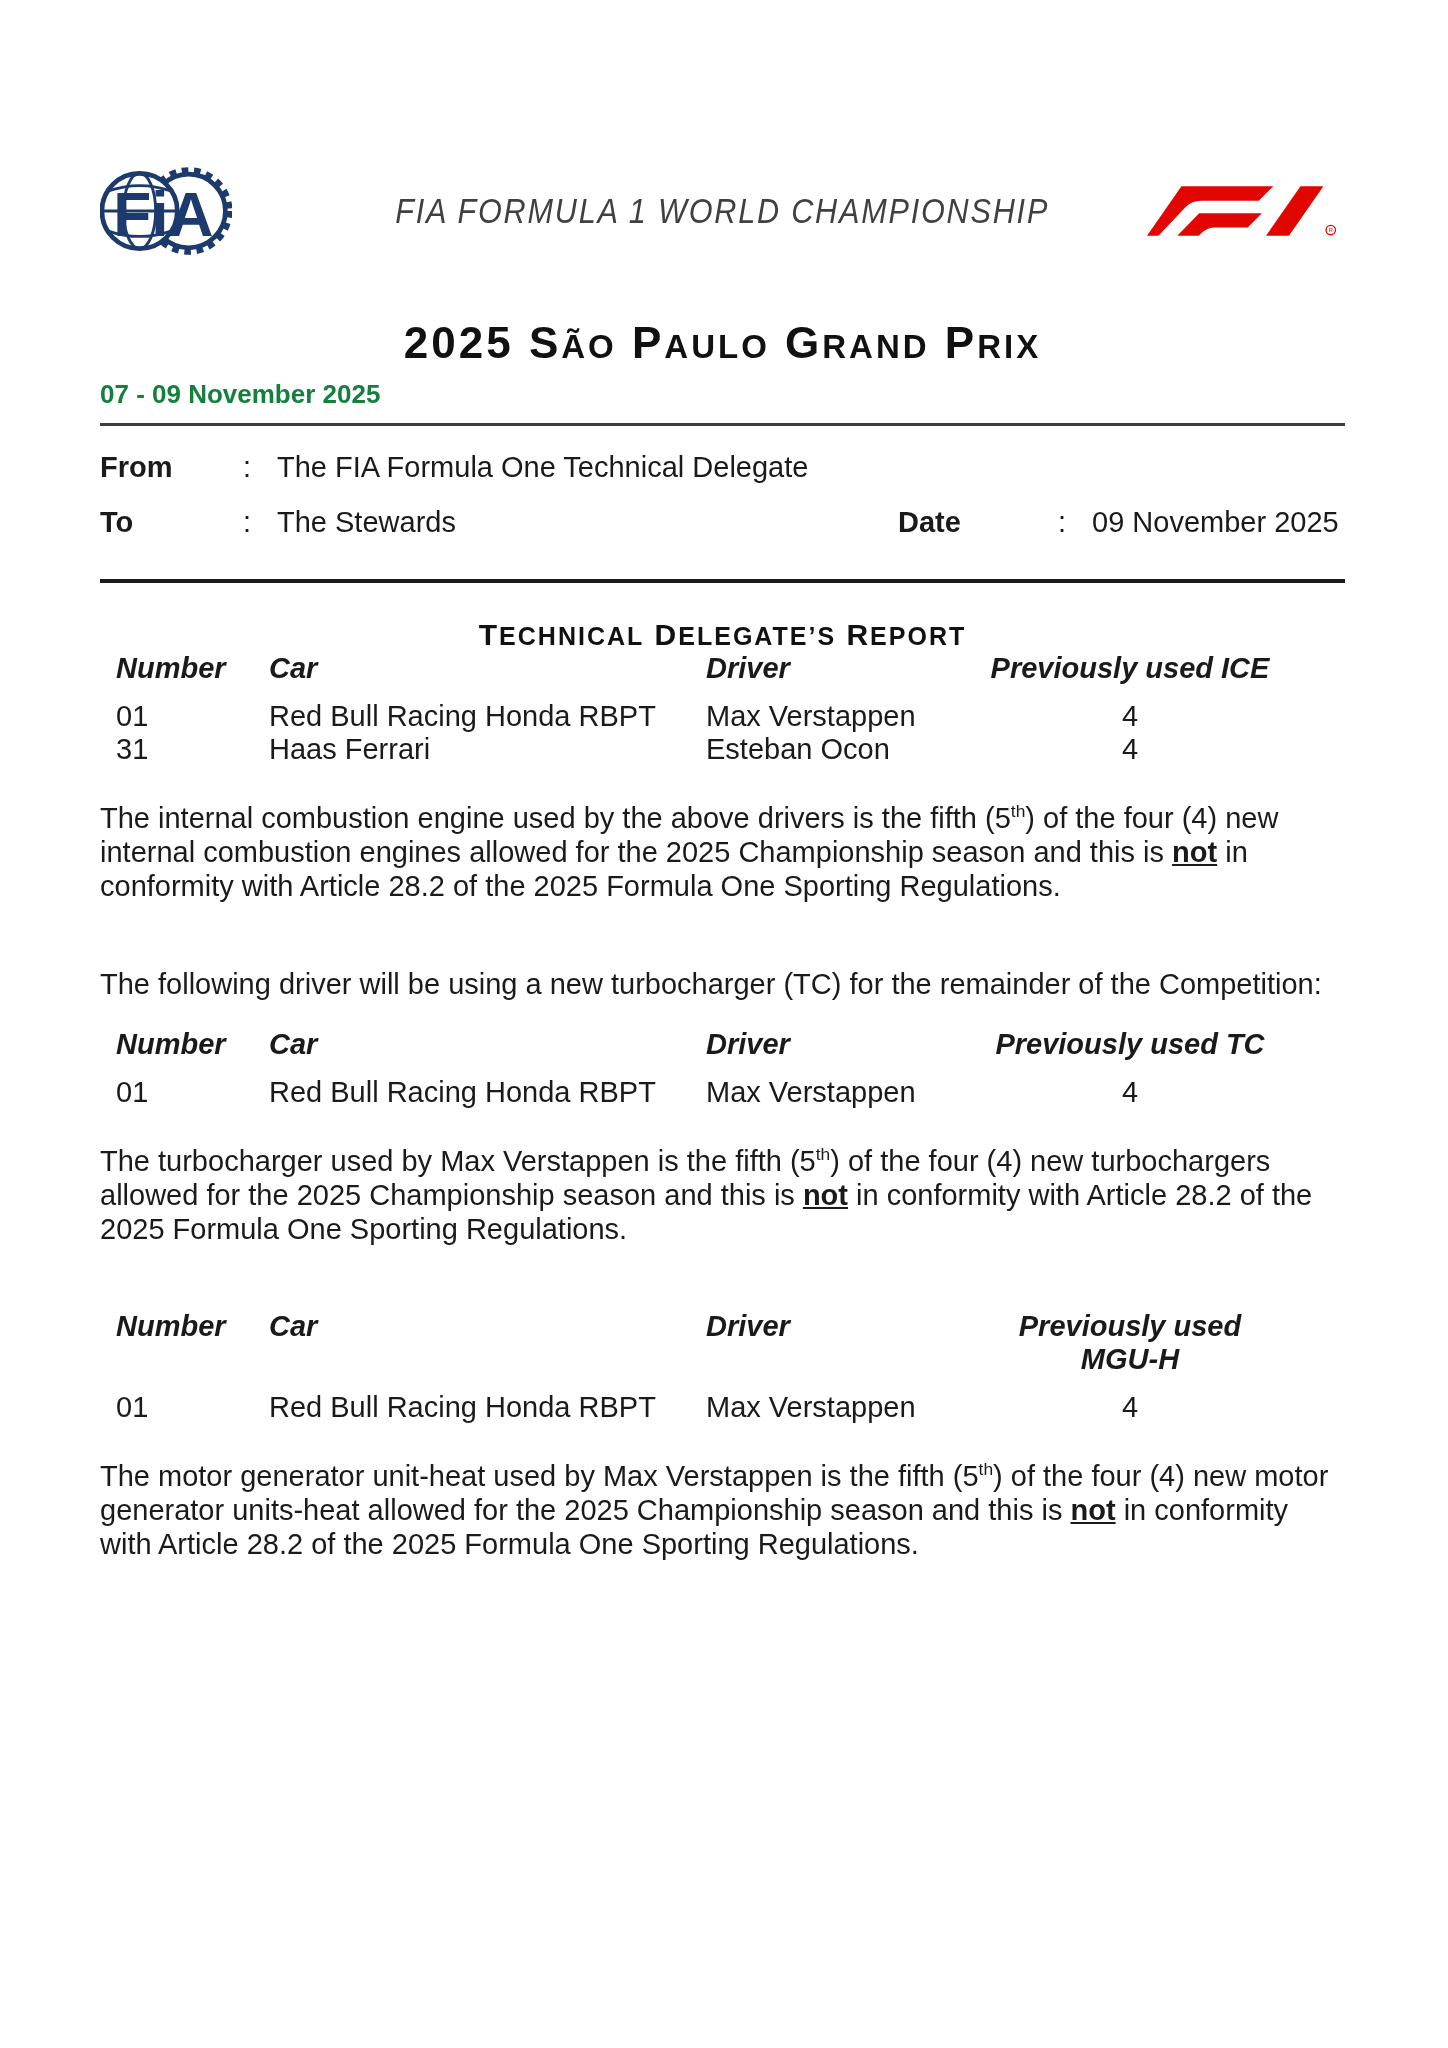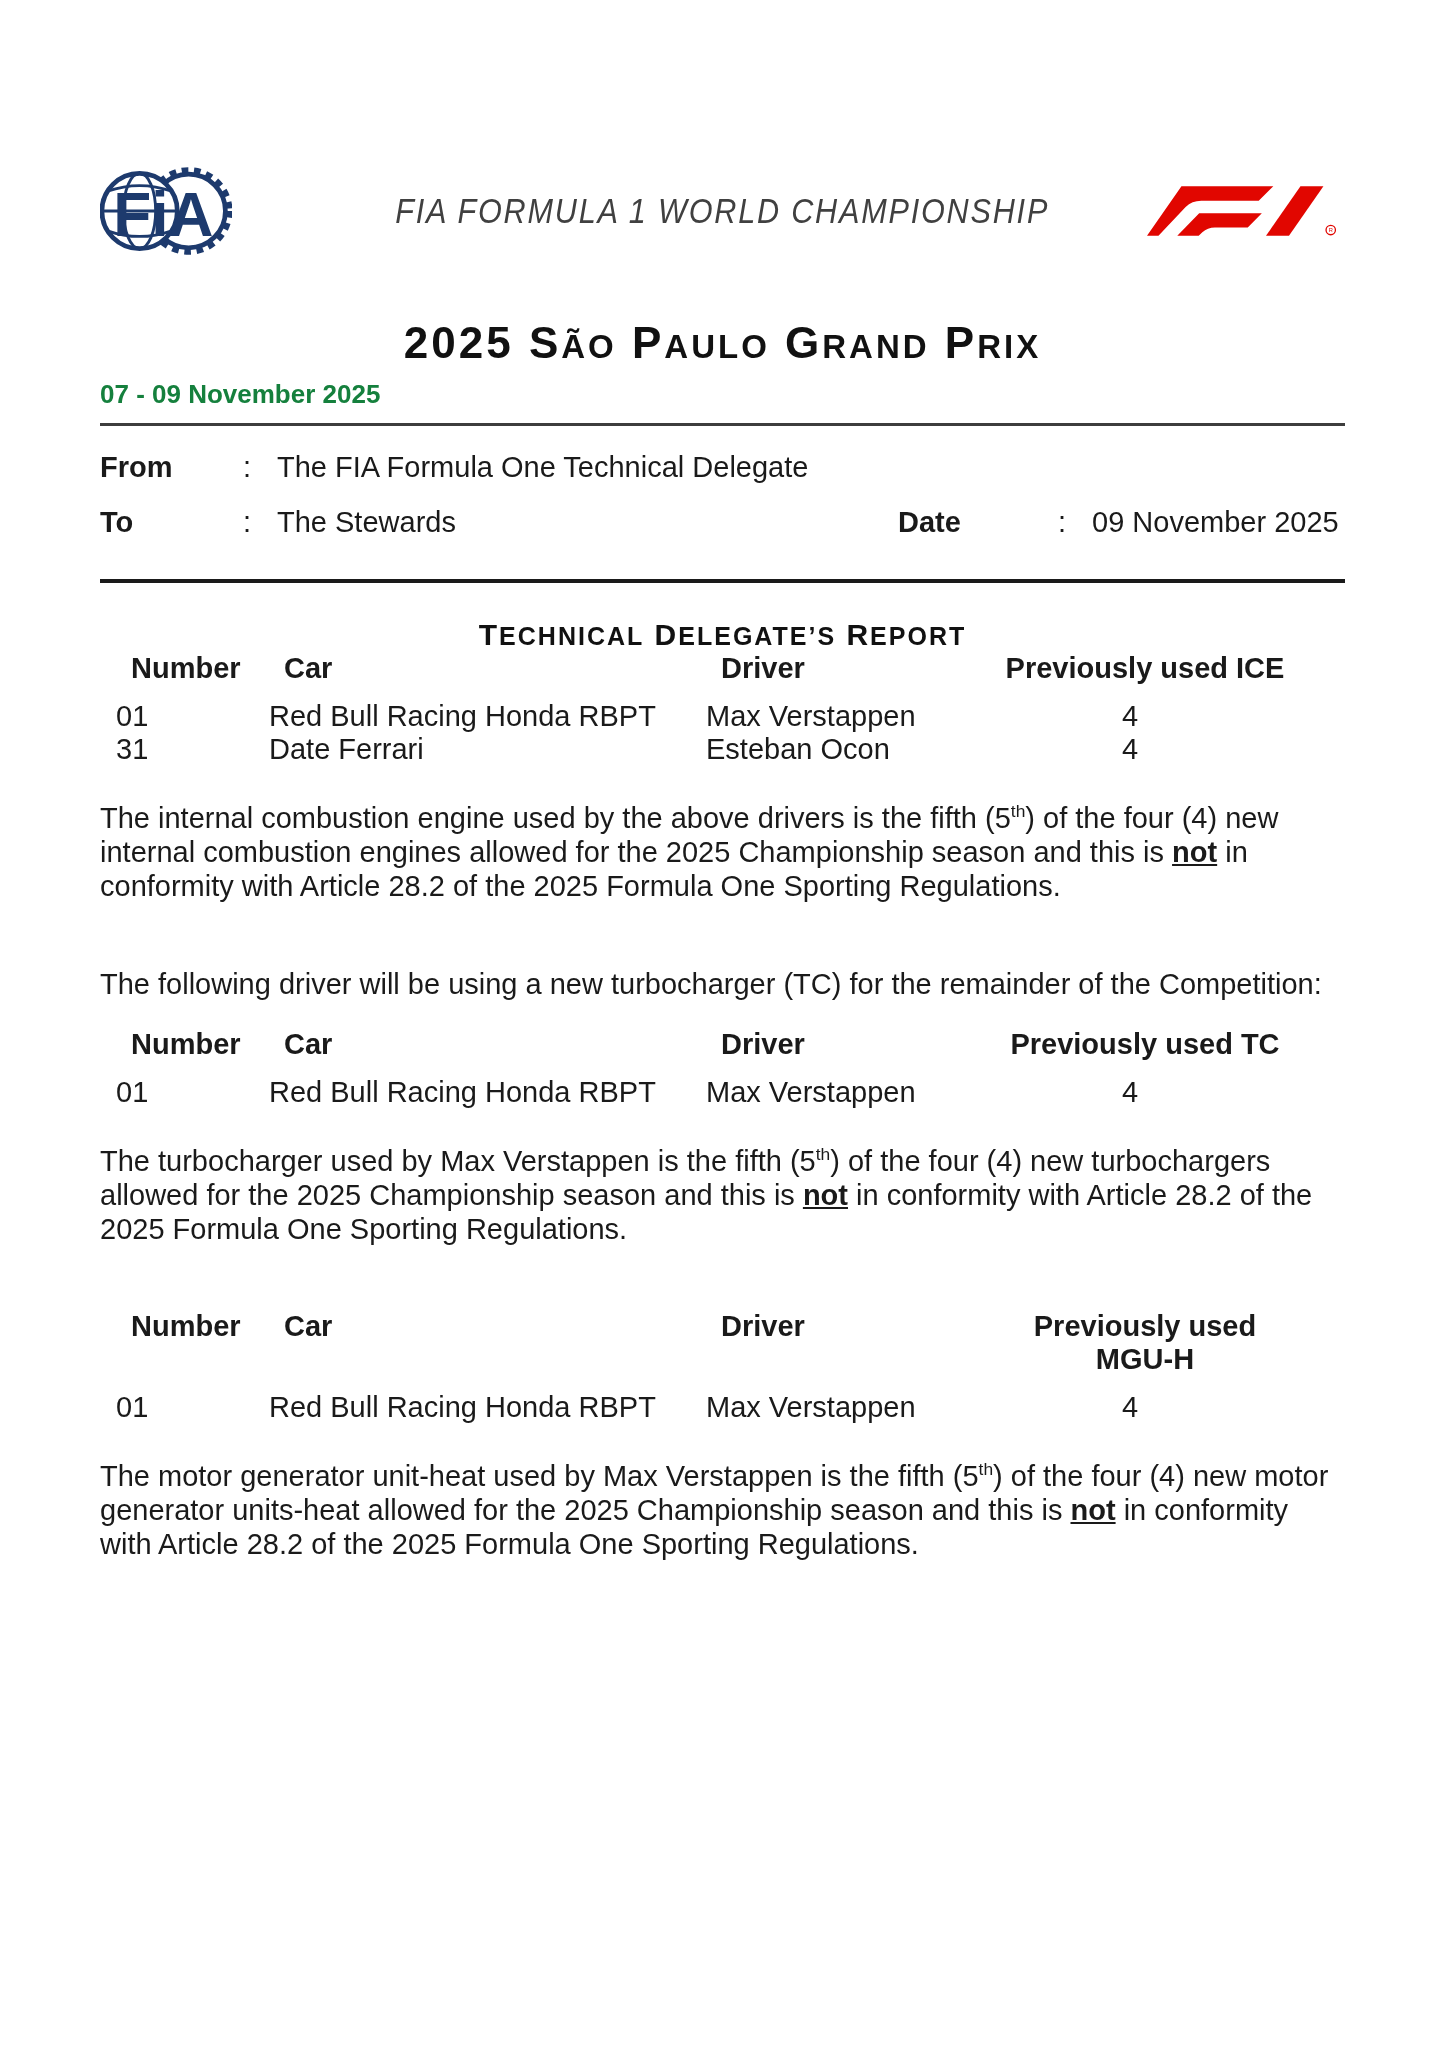--- a/index.html
+++ b/index.html
@@ -92,21 +92,21 @@
   .note .not{font-weight:bold;text-decoration:underline;}
   sup{font-size:60%;line-height:0;vertical-align:super;}
   
   .dtable{margin:0 0 35px 16px;}
   .dtable .trow{
     display:grid;
     grid-template-columns:153px 437px 284px 280px;
     font-size:29px;
     line-height:33px;
   }
-  .dtable .thead{font-weight:bold;margin-bottom:15px;margin-left:15px;}
+  .dtable .thead{font-weight:bold;font-style:italic;margin-bottom:15px;}
   .dtable .c4{text-align:center;}
 </style>
 </head>
 <body>
 
 <div class="page">
 
   <div class="doc-header">
 
     <svg class="fia-logo" viewBox="0 0 140 96" color="#1d3a6d">
@@ -172,21 +172,21 @@
         <span class="c4">Previously used ICE</span>
       </div>
       <div class="trow">
         <span>01</span>
         <span>Red Bull Racing Honda RBPT</span>
         <span>Max Verstappen</span>
         <span class="c4">4</span>
       </div>
       <div class="trow">
         <span>31</span>
-        <span>Date Ferrari</span>
+        <span>Haas Ferrari</span>
         <span>Esteban Ocon</span>
         <span class="c4">4</span>
       </div>
     </div>
 
     <p class="body-copy note"><span>The internal combustion engine used by the above drivers is the fifth (5</span><sup>th</sup><span>) of the four (4) new internal combustion engines allowed for the 2025 Championship season and this is </span><span class="not">not</span><span> in conformity with Article 28.2 of the 2025 Formula One Sporting Regulations.</span></p>
   </div>
 
   <div>
     <p class="body-copy intro">The following driver will be using a new turbocharger (TC) for the remainder of the Competition:</p>

